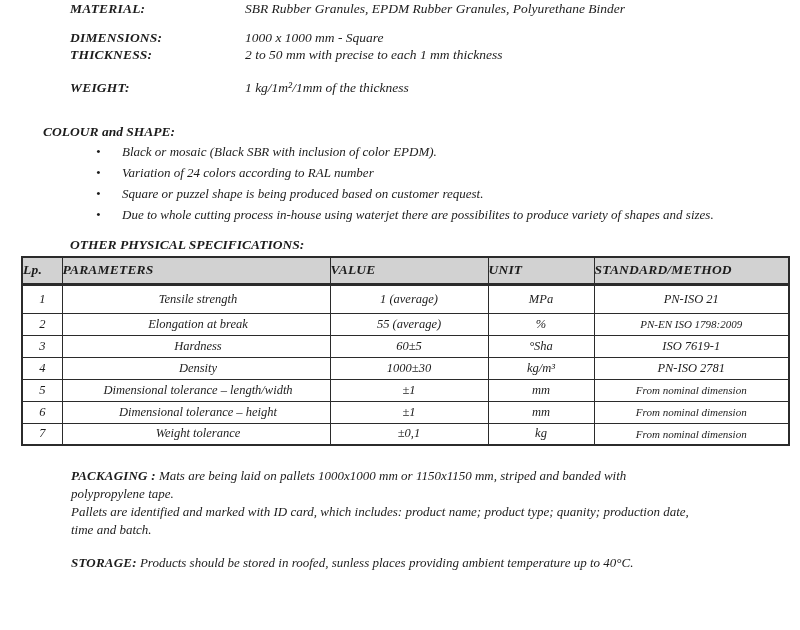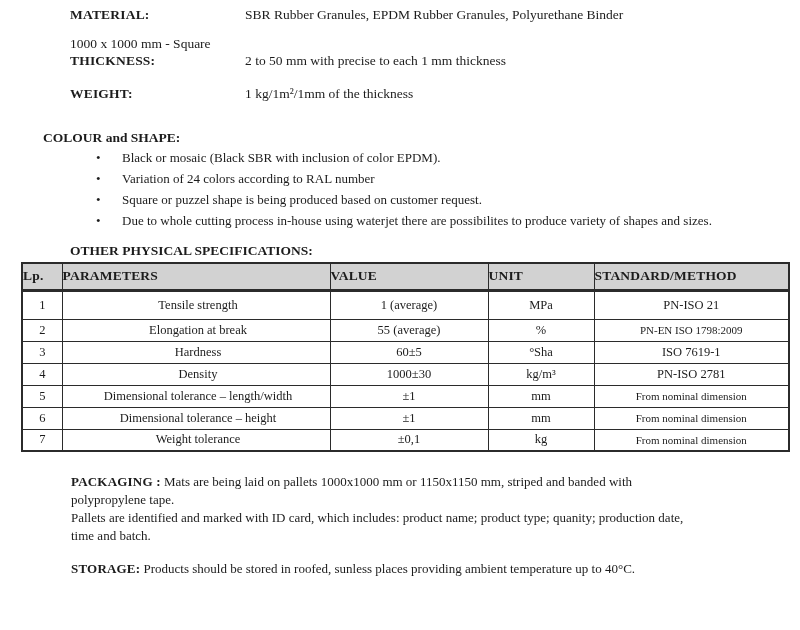--- a/index.html
+++ b/index.html
@@ -2,21 +2,21 @@
 <html><head>
 <meta charset="utf-8">
 <style>
   * { margin:0; padding:0; box-sizing:border-box; }
   html,body { background:#ffffff; }
   body {
     width:800px; height:630px; overflow:hidden;
     font-family:"Liberation Serif", "DejaVu Serif", serif;
     color:#1c1c1c;
   }
-  .doc { padding-top:6px; position:relative; width:800px; height:467px; }
+  .doc { position:relative; width:800px; height:467px;font-style:italic; }
 
   
   .spec-row { display:flex; margin-left:70px; font-size:13.5px; line-height:17px; }
   .spec-label { width:175px; font-weight:bold; letter-spacing:.2px; }
   .spec-value-lines { flex:1; }
   .row-material { margin-bottom:12px; }
   .row-weight { margin-top:16px; }
 
   
   .section-heading { margin-left:70px; font-weight:bold; font-size:13.5px; line-height:17px; }
@@ -49,20 +49,21 @@
 <div class="doc">
 
   <div class="spec-row row-material">
     <div class="spec-label">MATERIAL:</div>
     <div class="spec-value-lines">
       <div>SBR Rubber Granules, EPDM Rubber Granules, Polyurethane Binder</div>
     </div>
   </div>
 
   <div class="spec-row">
+    <div class="spec-label">DIMENSIONS:</div>
     <div class="spec-value-lines">
       <div>1000 x 1000 mm - Square</div>
     </div>
   </div>
 
   <div class="spec-row">
     <div class="spec-label">THICKNESS:</div>
     <div class="spec-value-lines">
       <div>2 to 50 mm with precise to each 1 mm thickness</div>
     </div>

